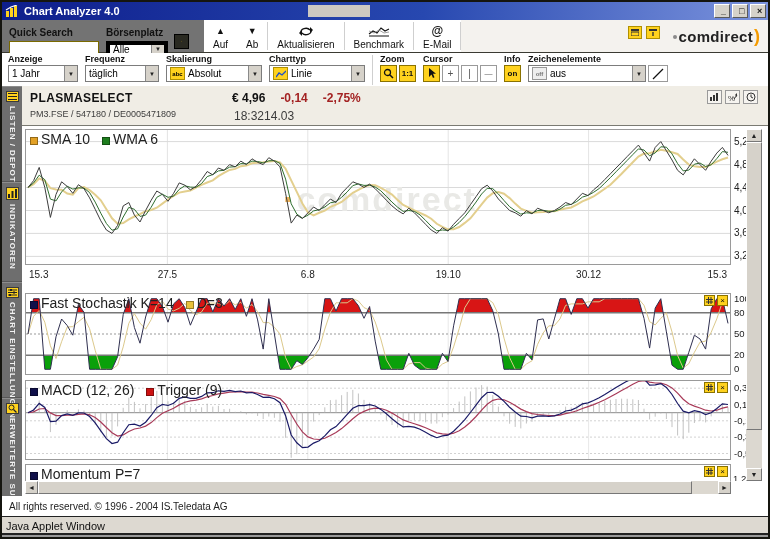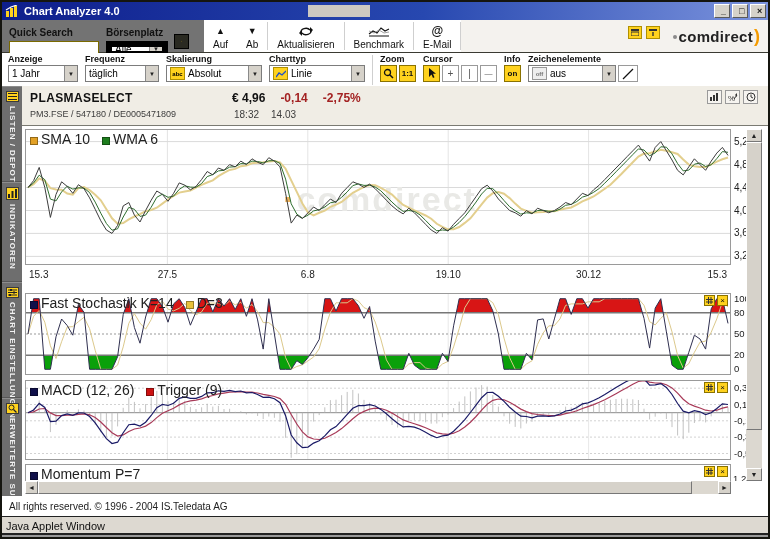--- a/index.html
+++ b/index.html
@@ -17,21 +17,21 @@
   .tb-btn{width:16px;height:14px;background:#d6d2ca;border:1px solid;border-color:#fff #5a5a5a #5a5a5a #fff;
           font-size:9px;line-height:11px;text-align:center;font-weight:bold;color:#111;}
   
   .toolbar1{position:absolute;left:0;top:18px;right:0;height:33px;background:#fff;
             border-bottom:1px solid #3a3a32;display:flex;}
   .yellowzone{width:202px;background:#737373;position:relative;padding:2px 0 0 7px;}
   .yz-label{font-size:10px;font-weight:bold;color:#111;}
   .qs-col{position:absolute;left:7px;top:2px;}
   .qs-input{width:90px;height:15px;border:1px solid #7a6a00;background:#fff;font-size:10px;margin-top:1px;display:block;}
   .bp-col{position:absolute;left:104px;top:2px;}
-  .dd{display:flex;height:16px;border:6px solid #000000;background:#fff;align-items:center;font-size:10px;
+  .dd{display:flex;height:16px;border:4px solid #000000;background:#fff;align-items:center;font-size:10px;
       padding-left:3px;margin-top:1px;}
   .dd-btn{width:13px;height:100%;background:#d6d2ca;border-left:1px solid #8a8a8a;display:flex;
           align-items:center;justify-content:center;font-size:6px;color:#222;margin-left:auto;}
   .mini-btn{position:absolute;left:172px;top:14px;width:15px;height:15px;background:#2a2a22;
             border:1px solid #000;display:flex;align-items:center;justify-content:center;}
   .btnzone{display:flex;background:#fff;align-items:stretch;}
   .vsep{width:1px;background:#cfcfcf;margin:2px 0;}
   .tbtn{display:flex;flex-direction:column;align-items:center;justify-content:flex-end;gap:1px;
         padding:2px 9px 2px 9px;font-size:10px;color:#111;background:#fff;border:none;}
   .tbtn .ticn{height:14px;display:flex;align-items:center;}
@@ -55,21 +55,21 @@
   .gbtn{width:17px;height:17px;background:#fff;border:1px solid #9a9a9a;display:flex;align-items:center;
         justify-content:center;font-size:10px;color:#555;padding:0;}
   .icbox{width:15px;height:13px;background:#ffd21e;border:1px solid #b09000;display:flex;align-items:center;
          justify-content:center;font-size:6px;font-weight:bold;margin-right:3px;}
   .tsep{width:1px;background:#cfcfcf;height:30px;margin-top:1px;}
   
   .stockbar{position:absolute;left:20px;top:84px;right:0;height:40px;background:#f0ede5;border-bottom:1px solid #7a7a72;}
   .sb-name{position:absolute;left:8px;top:5px;font-size:12px;font-weight:bold;color:#111;letter-spacing:0.4px;}
   .sb-ids{position:absolute;left:8px;top:23px;font-size:9px;color:#3c3c3c;}
   .sb-price{position:absolute;left:210px;top:5px;font-size:12px;font-weight:bold;display:flex;gap:15px;color:#111;}
-  .sb-times{position:absolute;left:212px;top:23px;font-size:10px;color:#3c3c3c;display:flex;gap:12px;}
+  .sb-times{position:absolute;left:212px;top:23px;font-size:12px;color:#3c3c3c;display:flex;}
   .sb-icons{position:absolute;right:10px;top:4px;display:flex;gap:3px;}
   .sb-ic{width:15px;height:14px;border:1px solid #9a9a9a;background:#f6f4f0;display:flex;align-items:center;
          justify-content:center;padding:0;}
   
   .sidebar{position:absolute;left:0;top:84px;width:20px;height:410px;background:#6e6e6e;display:flex;flex-direction:column;}
   .vtab{display:flex;flex-direction:column;align-items:center;padding:4px 0 6px 0;gap:4px;
         border-bottom:1px solid #575757;border-top:1px solid #8c8c8c;}
   .ticon{width:13px;height:13px;background:#ffd21e;border:1px solid #3a3a3a;display:flex;align-items:center;justify-content:center;}
   .vtab span{writing-mode:vertical-rl;font-size:8px;font-weight:bold;color:#f2f2f2;letter-spacing:1px;white-space:nowrap;}
   
@@ -267,21 +267,21 @@
         <button class="gbtn" style="font-size:8px;">—</button>
       </div>
     </div>
     <div class="group">
       <span class="glabel">Info</span>
       <button class="ybtn" style="font-size:8px;">on</button>
     </div>
     <div class="group">
       <span class="glabel">Zeichenelemente</span>
       <div class="gctrl">
-        <div class="dd2" style="width:88px;">
+        <div class="dd2" style="width:118px;">
           <span class="icbox" style="background:#eee;border-color:#999;color:#777;">off</span>
           <span>aus</span>
           <span class="dd-btn">▼</span>
         </div>
         <button class="gbtn" style="width:20px;">
           <svg width="12" height="12" viewBox="0 0 12 12">
             <line x1="1" y1="11" x2="11" y2="1" stroke="#111" stroke-width="1.2"></line>
           </svg>
         </button>
       </div>

